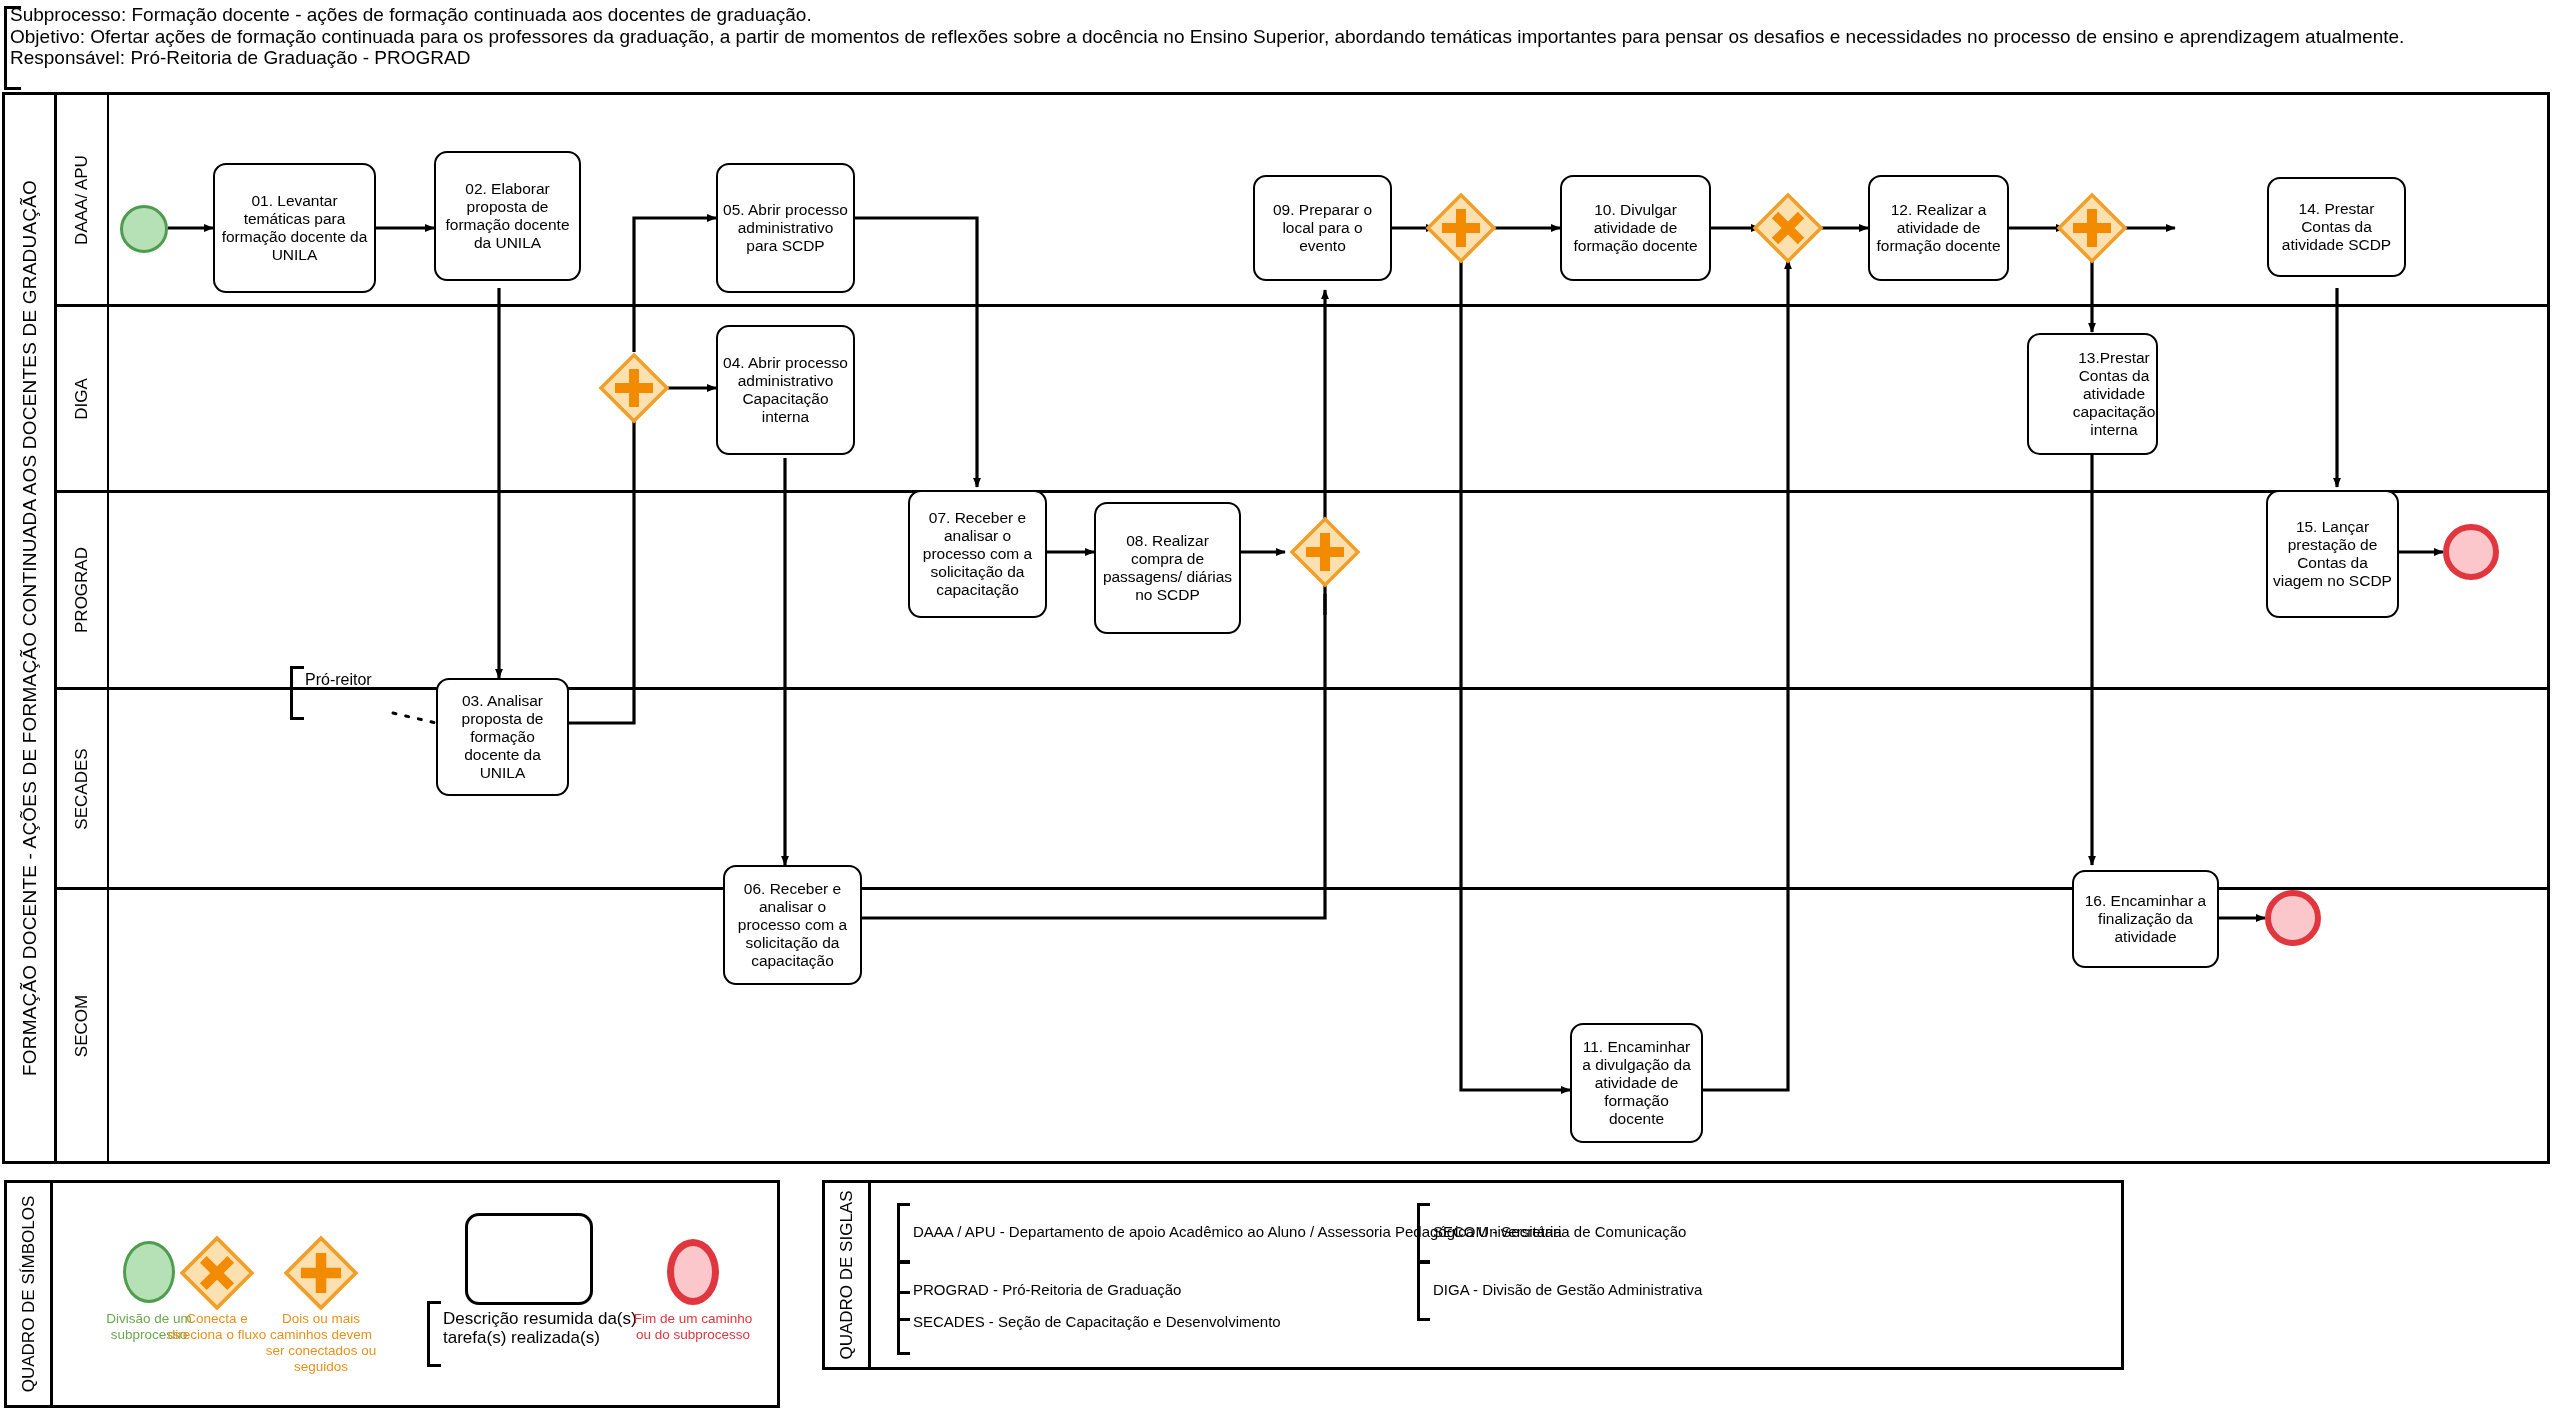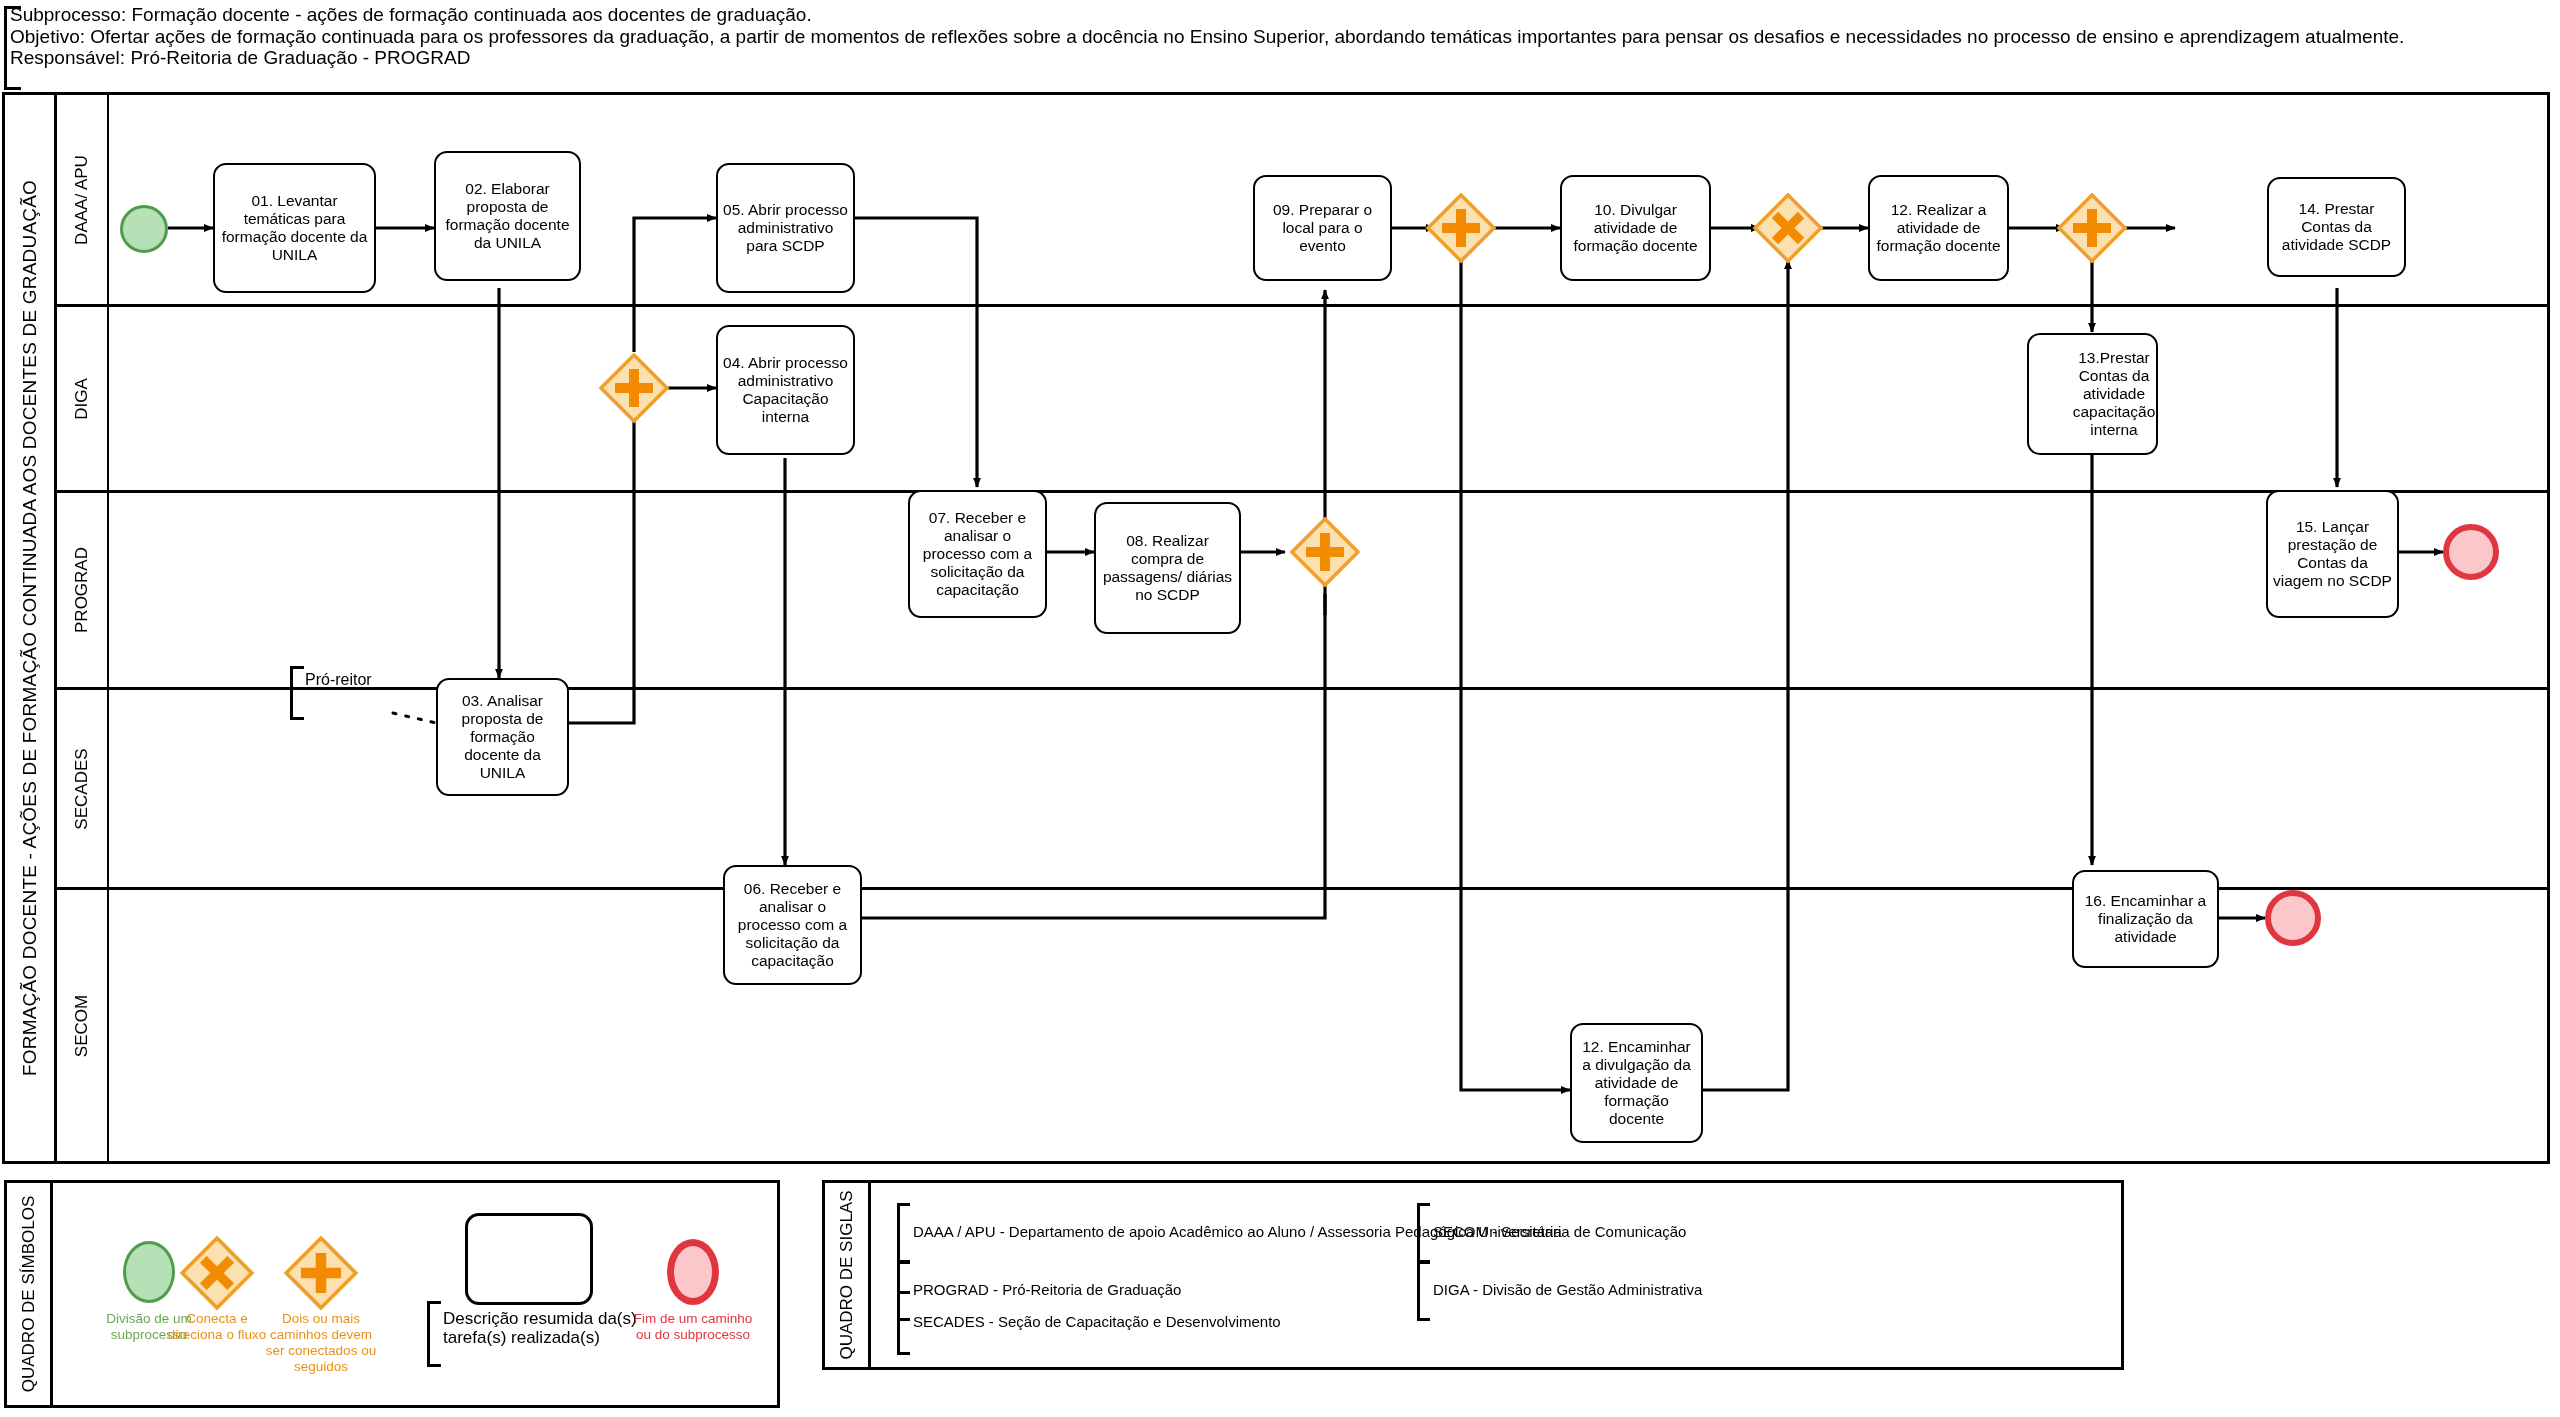--- a/index.html
+++ b/index.html
@@ -170,21 +170,21 @@
 <div class="task" style="left:1094px;top:502px;width:147px;height:132px;">
     <span>08. Realizar compra de passagens/ diárias no SCDP</span>
   </div>
 <div class="task" style="left:1253px;top:175px;width:139px;height:106px;">
     <span>09. Preparar o local para o evento</span>
   </div>
 <div class="task" style="left:1560px;top:175px;width:151px;height:106px;">
     <span>10. Divulgar atividade de formação docente</span>
   </div>
 <div class="task" style="left:1570px;top:1023px;width:133px;height:120px;">
-    <span>12. Encaminhar a divulgação da atividade de formação docente</span>
+    <span>11. Encaminhar a divulgação da atividade de formação docente</span>
   </div>
 <div class="task" style="left:1868px;top:175px;width:141px;height:106px;">
     <span>12. Realizar a atividade de formação docente</span>
   </div>
 <div class="task" style="left:2027px;top:333px;width:131px;height:122px;padding-left:48px;">
     <span>13.Prestar Contas da atividade capacitação interna</span>
   </div>
 <div class="task" style="left:2267px;top:163px;width:139px;height:100px;margin-top:14px;">
     <span>14. Prestar Contas da atividade SCDP</span>
   </div>

